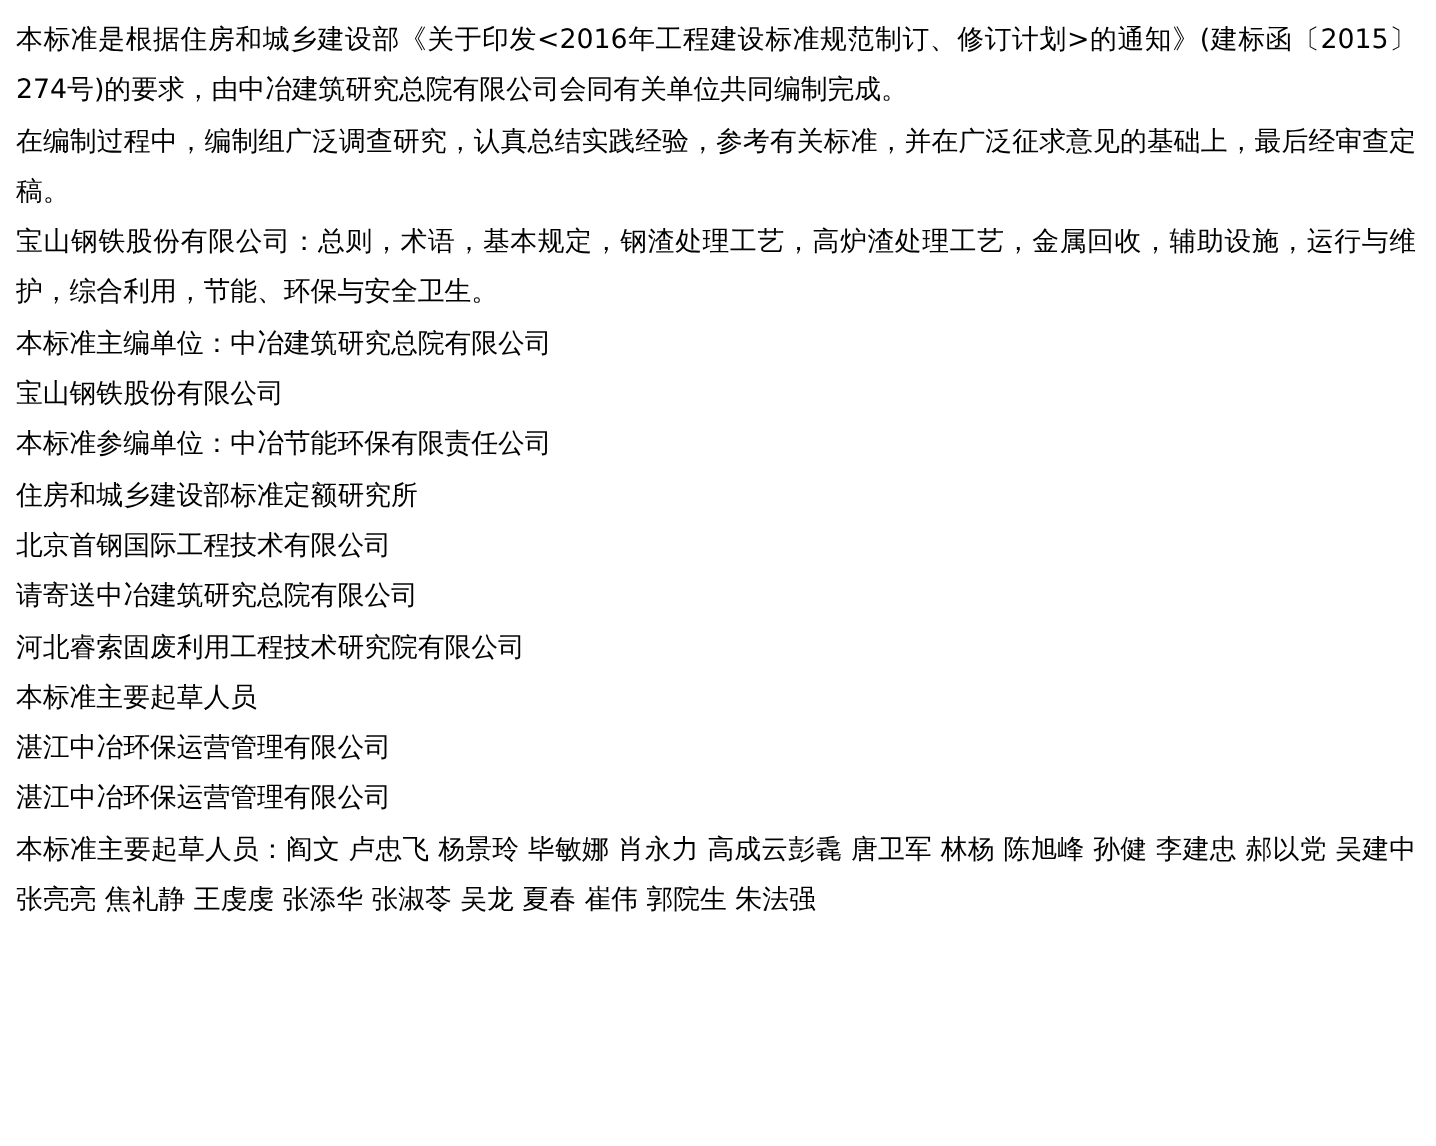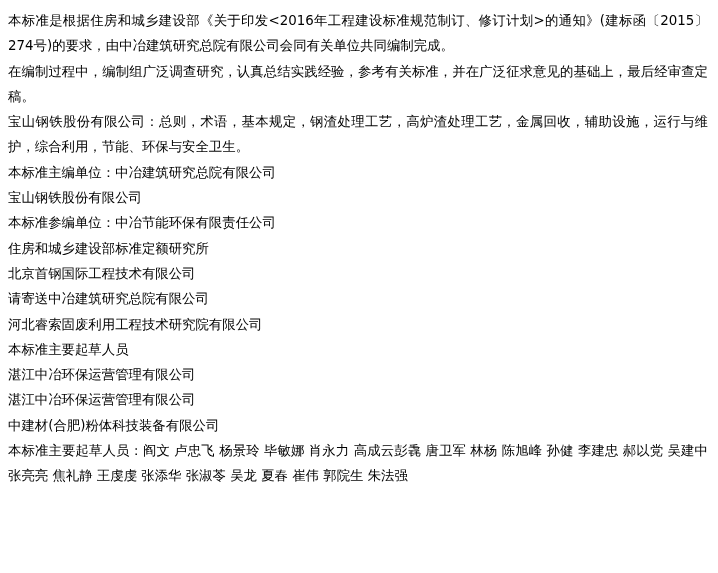--- a/index.html
+++ b/index.html
@@ -47,17 +47,16 @@
   <p class="line">本标准主编单位：中冶建筑研究总院有限公司</p>
   <p class="line">宝山钢铁股份有限公司</p>
   <p class="line">本标准参编单位：中冶节能环保有限责任公司</p>
   <p class="line">住房和城乡建设部标准定额研究所</p>
   <p class="line">北京首钢国际工程技术有限公司</p>
   <p class="line">请寄送中冶建筑研究总院有限公司</p>
   <p class="line">河北睿索固废利用工程技术研究院有限公司</p>
   <p class="line">本标准主要起草人员</p>
   <p class="line">湛江中冶环保运营管理有限公司</p>
   <p class="line">湛江中冶环保运营管理有限公司</p>
-  <p class="line">中建材(合肥)粉体科技装备有限公司</p>
 
   <p class="para">本标准主要起草人员：阎文 卢忠飞 杨景玲 毕敏娜 肖永力 高成云彭毳 唐卫军 林杨 陈旭峰 孙健 李建忠 郝以党 吴建中 张亮亮 焦礼静 王虔虔 张添华 张淑苓 吴龙 夏春 崔伟 郭院生 朱法强</p>
 
 </div>
 
 </body></html>

